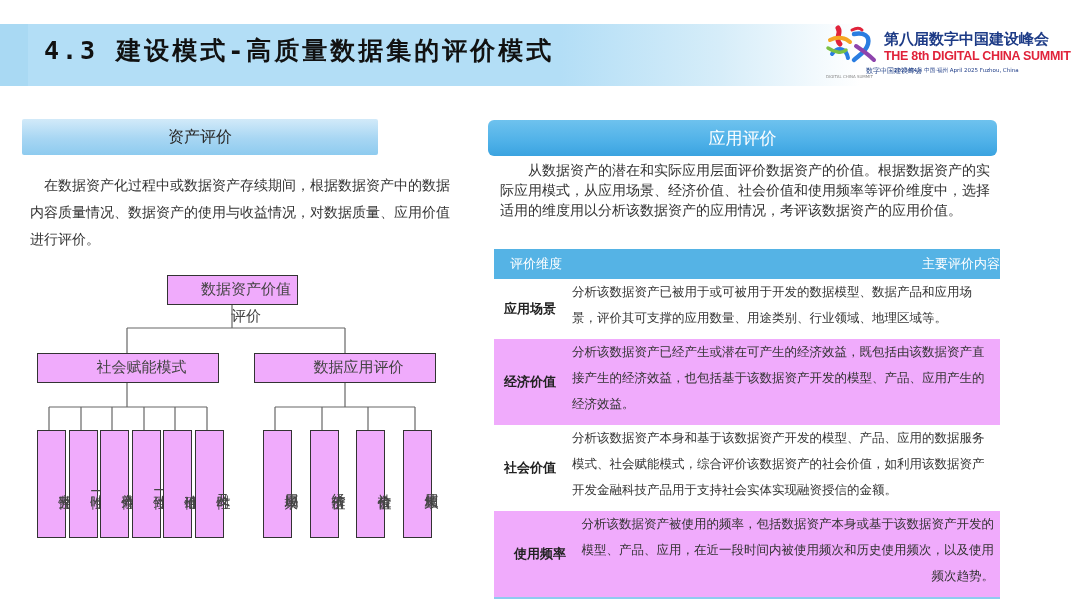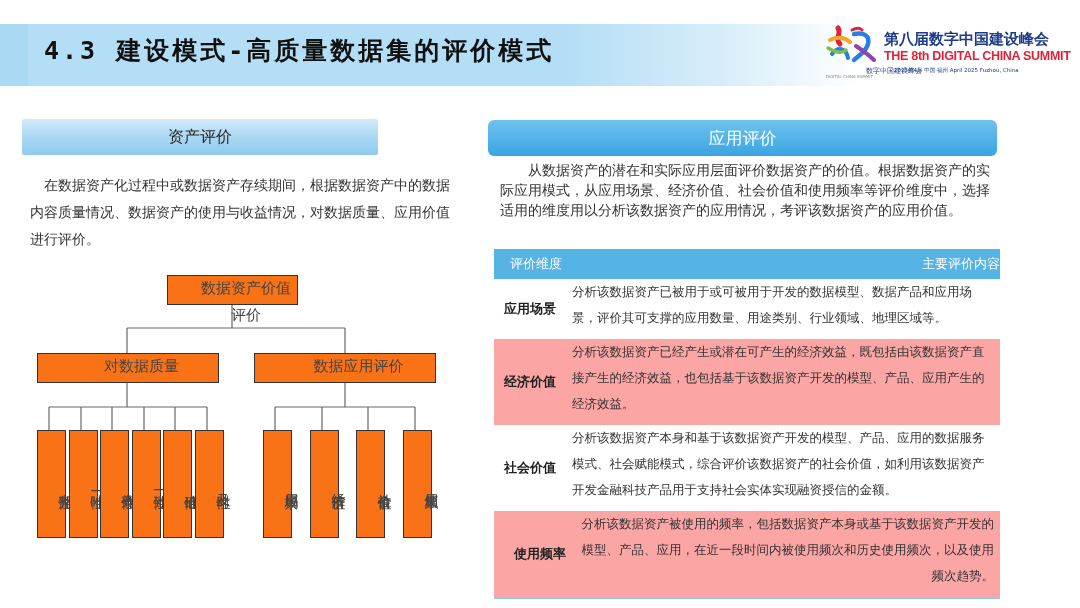--- a/index.html
+++ b/index.html
@@ -33,42 +33,42 @@
     border-radius: 2px; text-align: center; line-height: 36px; font-size: 16px; color: #2a2a2a;
   }
   .left-para {
     position: absolute; left: 30px; top: 172px; width: 430px; font-size: 14px; line-height: 27px;
     color: #333; text-indent: 0;
   }
 
   
   .tree { position: absolute; left: 0; top: 0; width: 480px; height: 608px; pointer-events: none; }
   .tree svg { position: absolute; left: 0; top: 0; }
-  .box { position: absolute; border: 1.5px solid #333; background: #f97316; text-align: center; color: #444; font-size: 15px; font-family: Liberation Mono, monospace; padding-left: 27px; }
+  .box { position: absolute; border: 1.5px solid #333; background: #f0abfc; text-align: center; color: #444; font-size: 15px; font-family: Liberation Serif, serif; padding-left: 27px; }
   .box.root { left: 167px; top: 275px; width: 131px; height: 30px; line-height: 27px; }
   .box.mid { top: 353px; height: 30px; line-height: 27px; }
   .box.leaf { top: 430px; width: 24px; height: 108px; writing-mode: vertical-rl; text-orientation: upright; line-height: 22px; padding-top: 0; display: flex; align-items: center; justify-content: center; font-size: 14px; letter-spacing: 1px; }
 
   
   .sec-head-right {
     position: absolute; left: 488px; top: 120px; width: 509px; height: 36px;
     background: linear-gradient(180deg, #6ec2ee 0%, #4fb1e8 60%, #3aa3e0 100%);
     border-radius: 6px; text-align: center; line-height: 36px; font-size: 17px; color: #ffffff;
   }
   .right-para {
     position: absolute; left: 500px; top: 160px; width: 494px; font-size: 14px; line-height: 20px; color: #333;
   }
 
   .eval-table { position: absolute; left: 494px; top: 249px; width: 506px; border-collapse: collapse; }
   .eval-table th { background: #55b3e5; color: #fff; font-weight: normal; font-size: 13px; height: 30px; text-align: right; }
   .eval-table th.col1 { width: 72px; text-align: left; padding-left: 16px; }
   .eval-table td { font-size: 12.5px; line-height: 26px; color: #333; vertical-align: middle; }
   .eval-table td.dim { font-weight: bold; width: 72px; text-align: center; color: #222; font-size: 13px; }
   .eval-table td.content { padding: 0 6px 8px 6px; }
-  .eval-table tr.alt td { background: #fca5a5; }
+  .eval-table tr.alt td { background: #f0abfc; }
   .eval-table tr.last td { border-bottom: 2px solid #8ecbef; text-align: right; }
   .row1 td { height: 54px; }
   .row2 td { height: 80px; }
   .row3 td { height: 80px; }
   .row4 td { height: 80px; }
 </style>
 </head>
 <body>
 
 <div class="header-band">
@@ -118,21 +118,21 @@
       <line x1="275" y1="407" x2="415" y2="407"></line>
       <line x1="275" y1="407" x2="275" y2="430"></line>
       <line x1="322" y1="407" x2="322" y2="430"></line>
       <line x1="368" y1="407" x2="368" y2="430"></line>
       <line x1="415" y1="407" x2="415" y2="430"></line>
     </g>
   </svg>
 
   <div class="box root">数据资产价值评价</div>
 
-  <div class="box mid" style="left:37px; width:182px;">对数据质量</div>
+  <div class="box mid" style="left:37px; width:182px;">社会赋能模式</div>
   <div class="box mid" style="left:254px; width:182px;">数据应用评价</div>
 
   <div class="box leaf" style="left:37px;">完整性</div>
   <div class="box leaf" style="left:69px;">唯一性</div>
   <div class="box leaf" style="left:100px;">有效性</div>
   <div class="box leaf" style="left:132px;">一致性</div>
   <div class="box leaf" style="left:163px;">准确性</div>
   <div class="box leaf" style="left:195px;">及时性</div>
 
   <div class="box leaf" style="left:263px;">应用场景</div>

